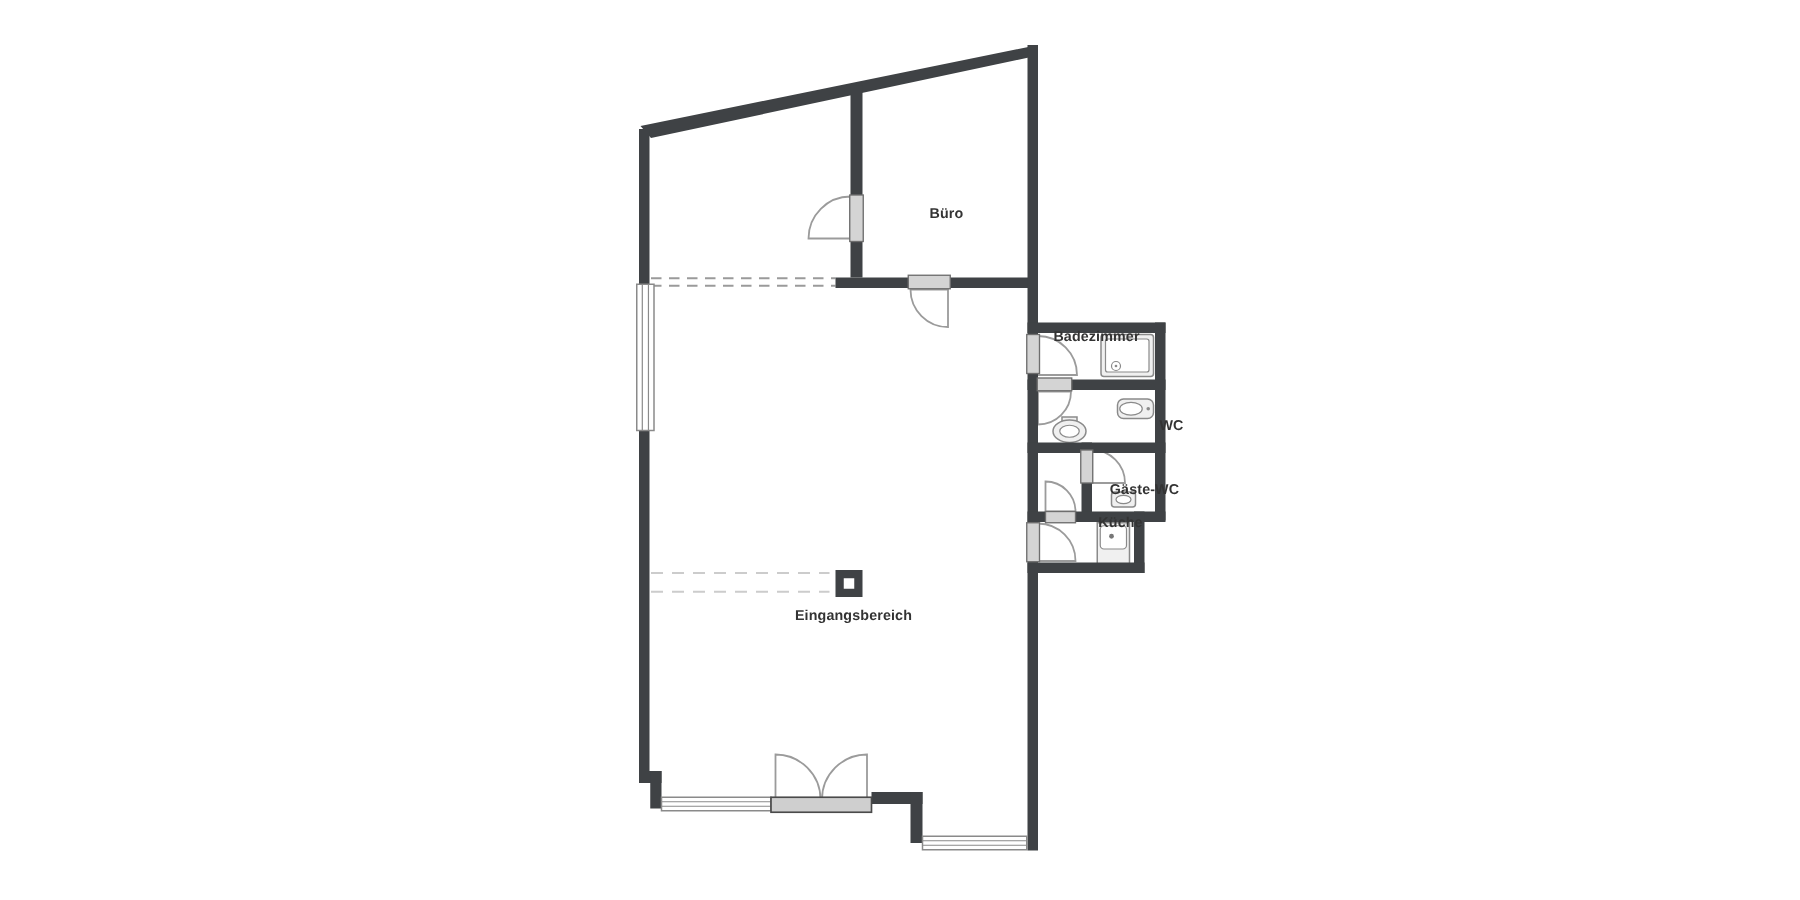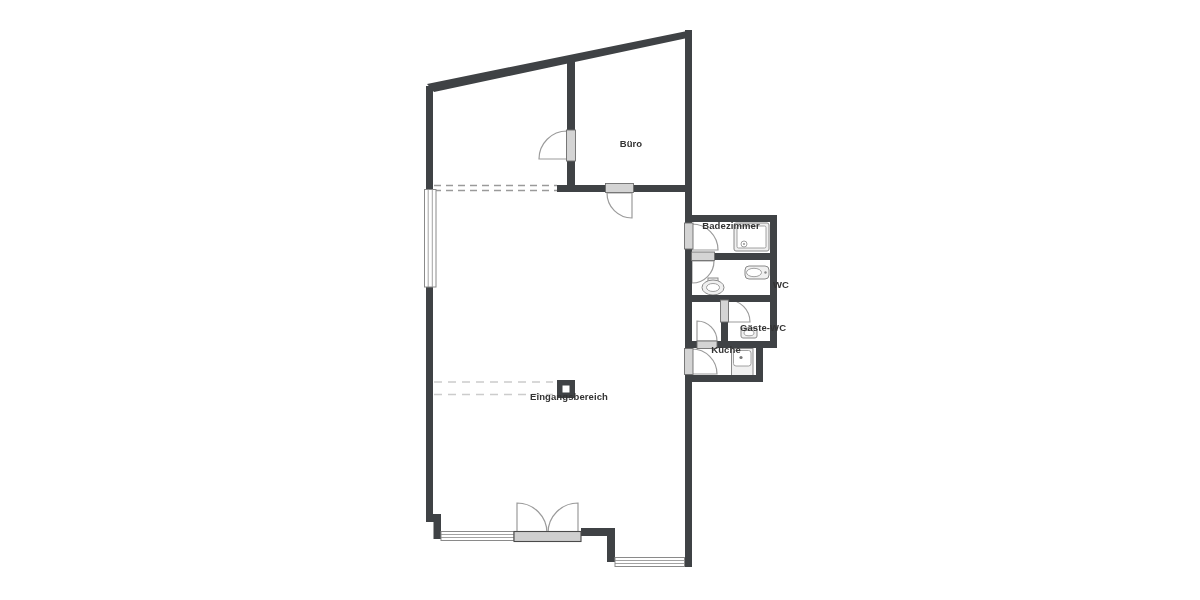--- a/index.html
+++ b/index.html
@@ -125,15 +125,15 @@
     <g>
       <rect class="wall" x="557" y="380" width="18" height="18"></rect>
       <rect x="562.5" y="385.5" width="7" height="7" fill="#ffffff"></rect>
     </g>
   </svg>
 
   <div class="room-label" style="left:631px;top:143px;">Büro</div>
   <div class="room-label" style="left:731px;top:225px;">Badezimmer</div>
   <div class="room-label" style="left:781px;top:284px;">WC</div>
   <div class="room-label" style="left:763px;top:327px;">Gäste-WC</div>
-  <div class="room-label" style="left:726px;top:349px;">Küche</div>
-  <div class="room-label" style="left:569px;top:396px;">Eingangsbereich</div>
+  <div class="room-label" style="left:747px;top:349px;">Küche</div>
+  <div class="room-label" style="left:569px;top:411px;">Eingangsbereich</div>
 </div>
 
 </body></html>

